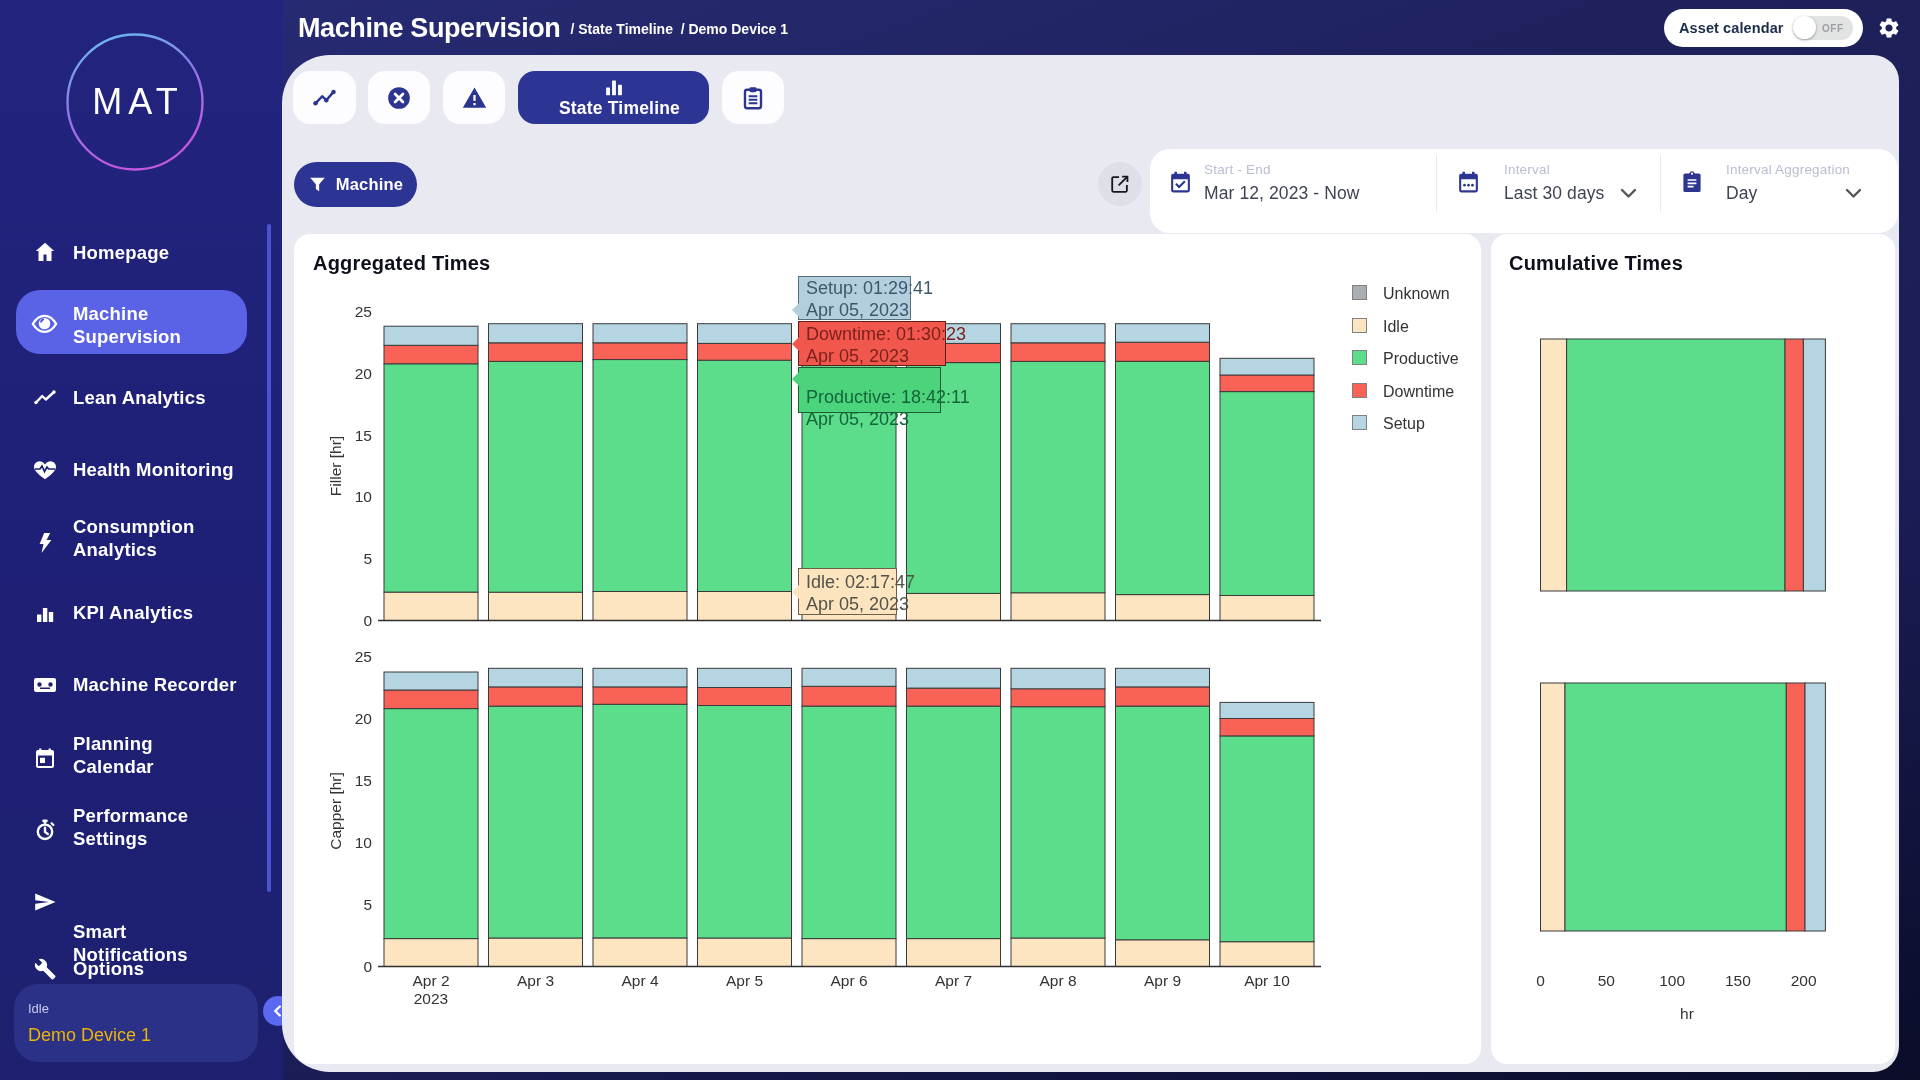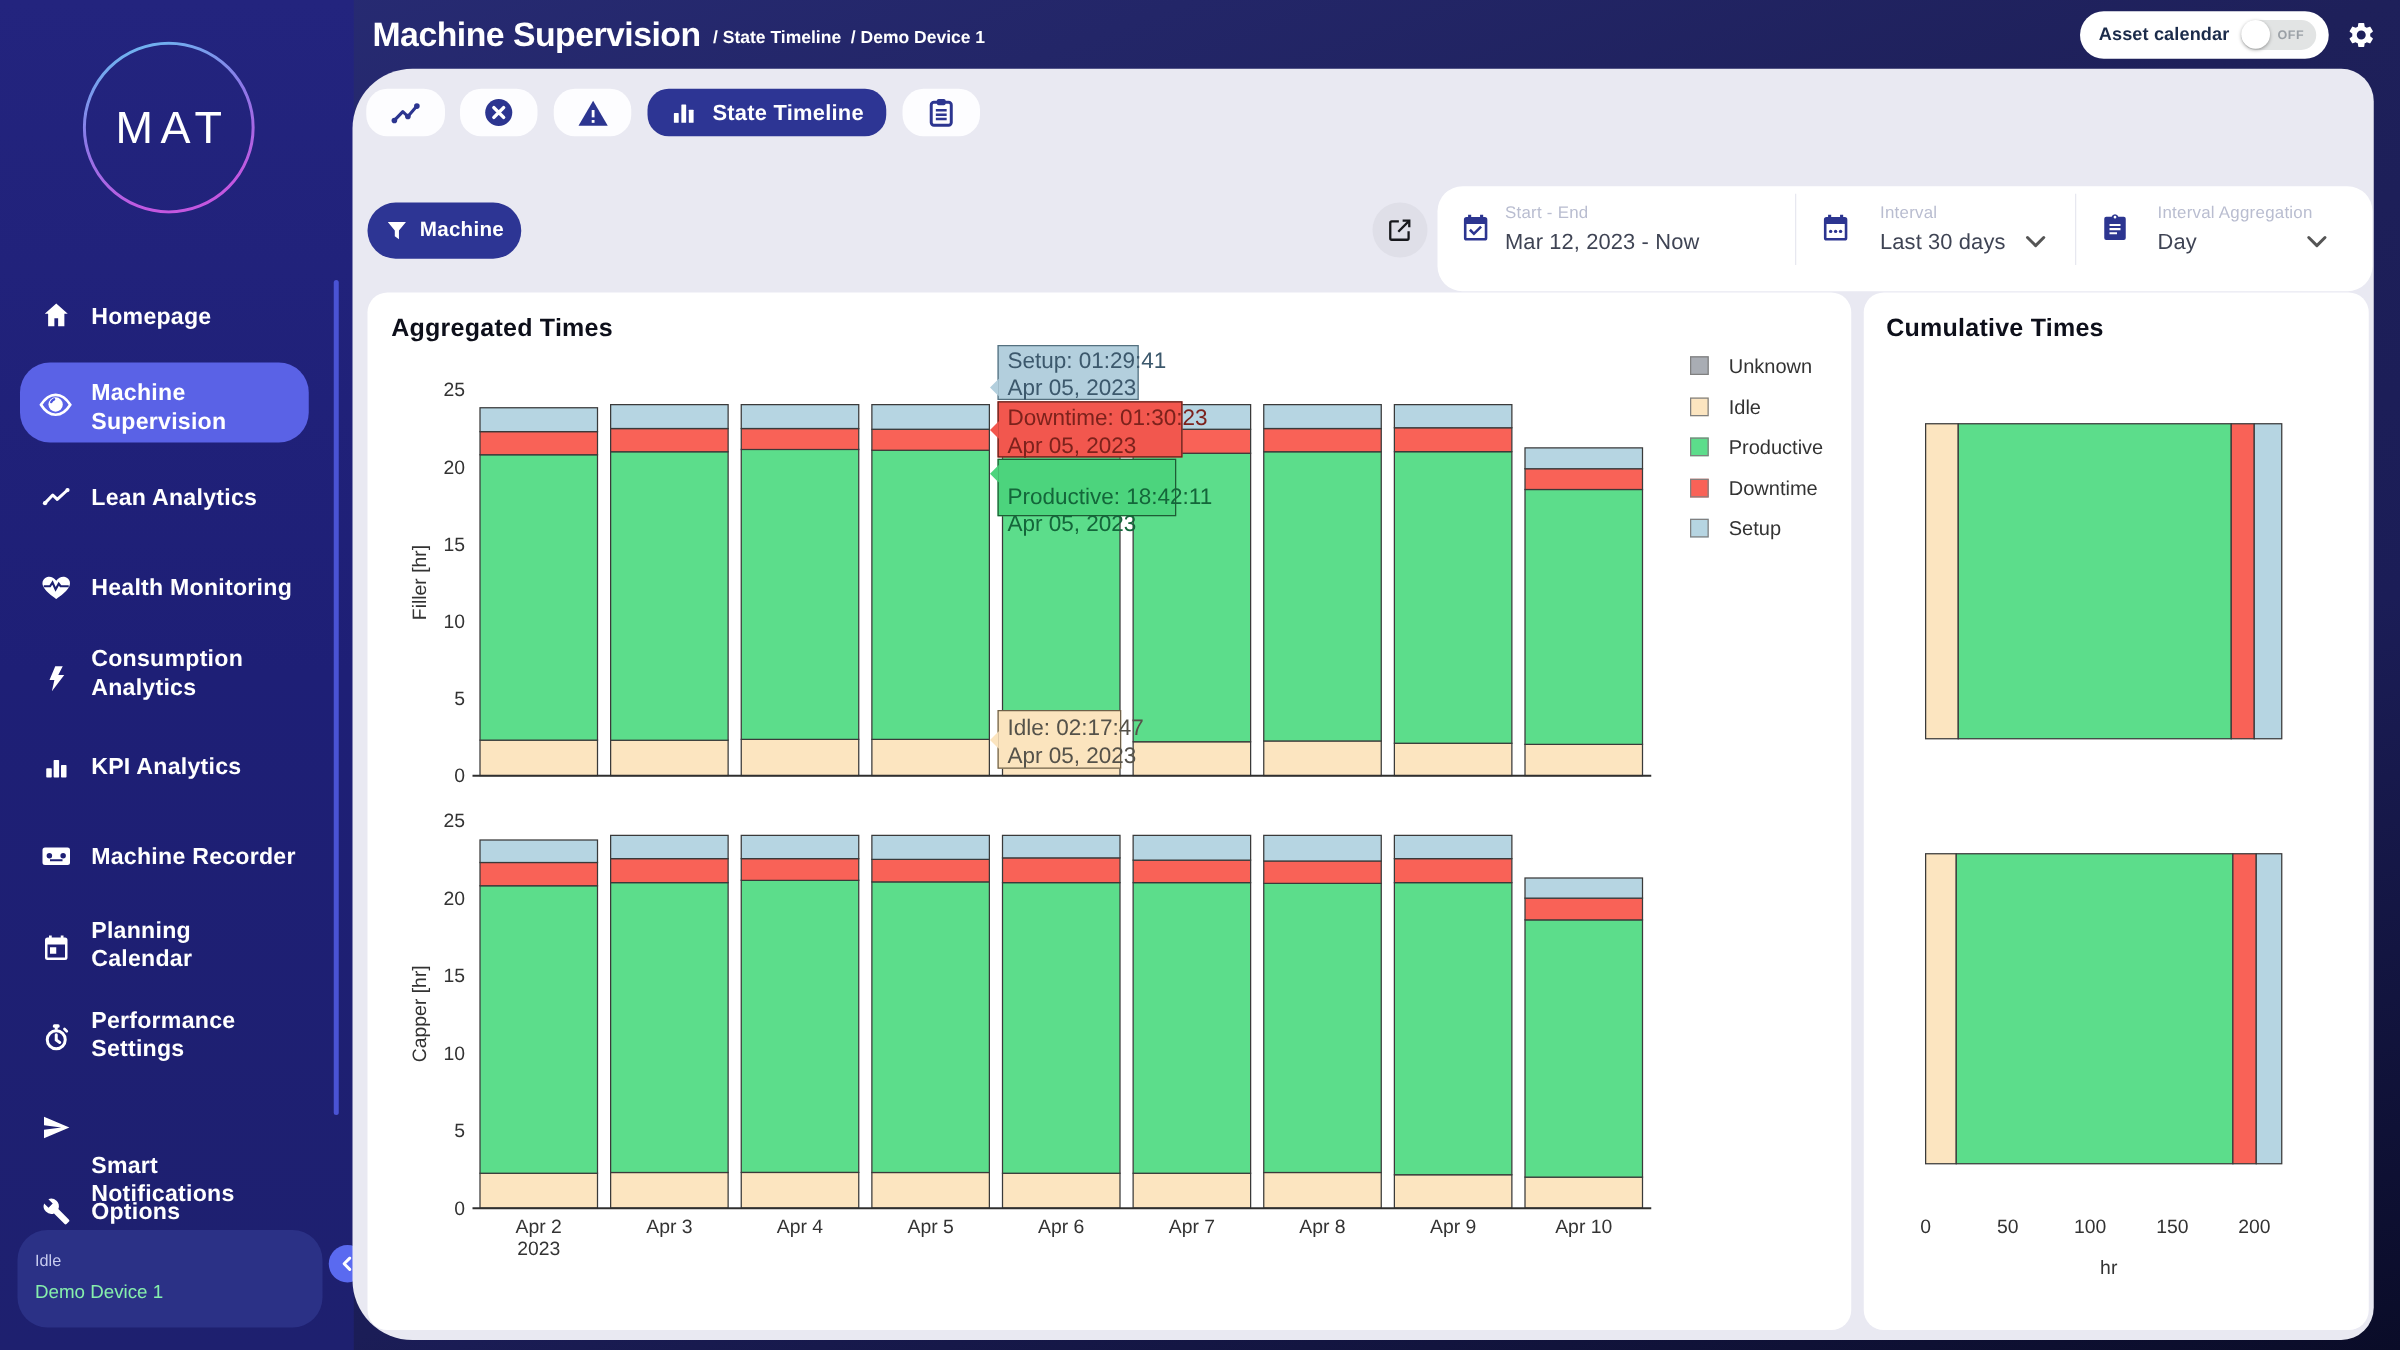--- a/index.html
+++ b/index.html
@@ -20,27 +20,27 @@
 
 .logo{position:absolute;left:66px;top:33px;width:138px;height:138px;}
 .logotx{position:absolute;left:0;top:0;width:138px;height:138px;display:flex;align-items:center;justify-content:center;color:#fff;font-size:36px;font-weight:400;letter-spacing:6px;text-indent:6px;}
 .menu{position:absolute;left:0;top:0;}
 .mico{position:absolute;left:33px;width:24px;height:24px;}
 .mtx{position:absolute;left:73px;font-size:18.5px;font-weight:700;letter-spacing:.2px;line-height:23px;color:#fff;white-space:nowrap;}
 .active-pill{position:absolute;left:16px;top:290px;width:231px;height:64px;border-radius:24px;background:#5a62e6;}
 .sbar{position:absolute;left:267px;top:224px;width:4px;height:668px;border-radius:2px;background:#4a53d4;}
 .linebox{position:absolute;left:14px;top:984px;width:244px;height:78px;border-radius:24px;background:#2b3186;}
 .linebox .l1{position:absolute;left:14px;top:17px;font-size:13px;color:#c7cbef;}
-.linebox .l2{position:absolute;left:14px;top:41px;font-size:15px;color:#86efac;}
+.linebox .l2{position:absolute;left:14px;top:41px;font-size:18px;color:#eab308;}
 .collapse{position:absolute;left:263px;top:996px;width:30px;height:30px;border-radius:50%;background:#5a6af0;display:flex;align-items:center;justify-content:center;}
 
 .panel{position:absolute;left:282px;top:55px;width:1617px;height:1017px;background:#e9e9f2;border-radius:48px 26px 26px 48px;}
 .btn{position:absolute;background:#fdfdff;border-radius:17px;display:flex;align-items:center;justify-content:center;}
 .btn.navy{background:#2d3594;}
-.btnrow{position:absolute;top:71px;height:38px;}
+.btnrow{position:absolute;top:71px;height:53px;flex-direction:column;}
 .sttx{color:#fff;font-size:17.5px;font-weight:700;margin-left:12px;letter-spacing:.2px;}
 .machinebtn{position:absolute;left:294px;top:162px;width:123px;height:45px;border-radius:23px;background:#2d3594;display:flex;align-items:center;justify-content:center;}
 .machinebtn span{color:#fff;font-size:16.5px;font-weight:700;margin-left:9px;letter-spacing:.2px;}
 .exportbtn{position:absolute;left:1098px;top:162px;width:44px;height:44px;border-radius:50%;background:#dfdfe8;display:flex;align-items:center;justify-content:center;}
 .datecard{position:absolute;left:1150px;top:149px;width:748px;height:84px;background:#fff;border-radius:20px;}
 .dlabel{position:absolute;font-size:13.5px;color:#b9bdd0;letter-spacing:.2px;}
 .dval{position:absolute;font-size:17.5px;top:34px!important;color:#3f4454;letter-spacing:.1px;}
 .ddiv{position:absolute;top:6px;width:1px;height:57px;background:#e7e8f0;}
 
 .card{position:absolute;background:#fff;border-radius:16px;}

